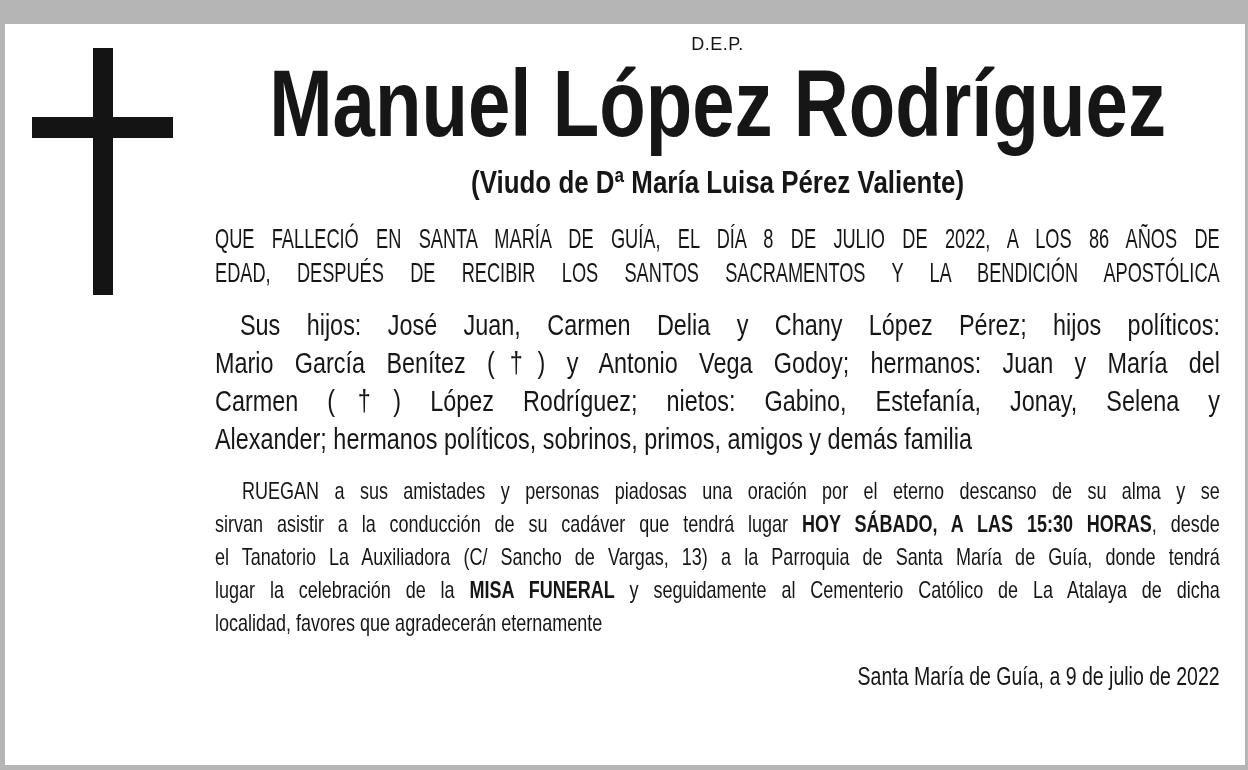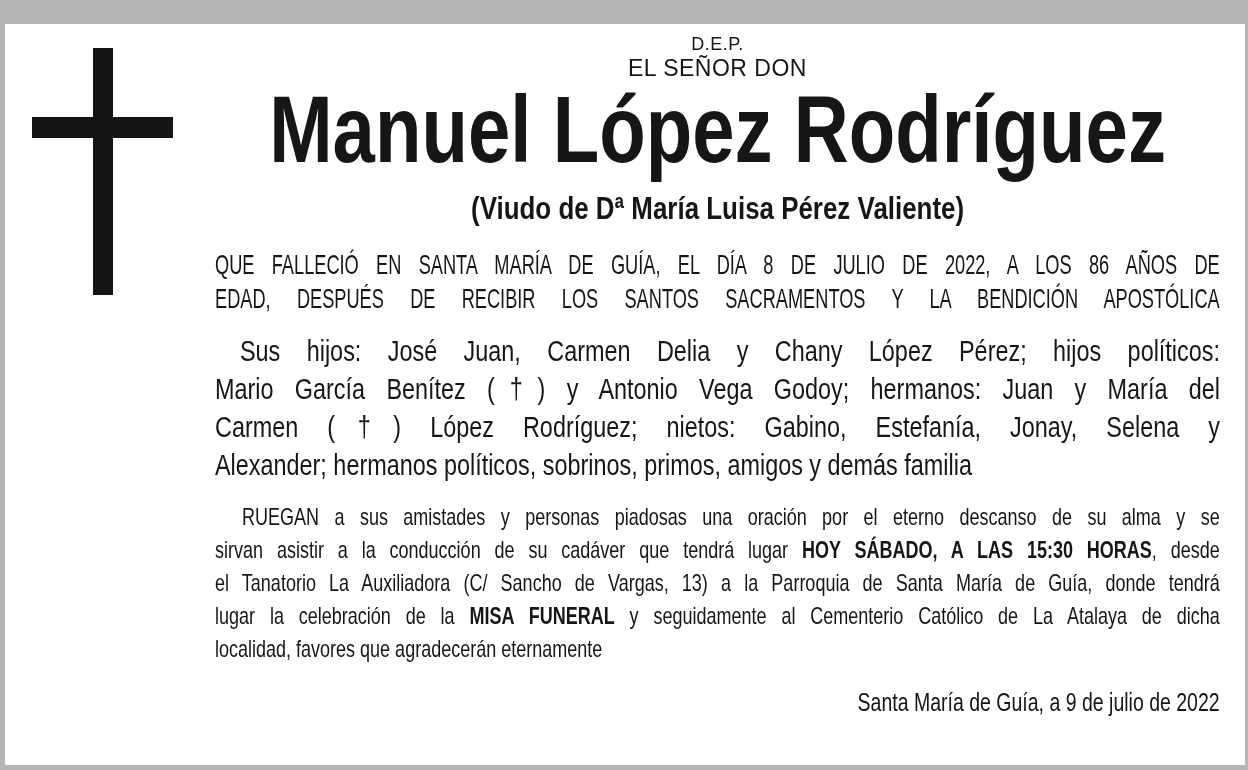--- a/index.html
+++ b/index.html
@@ -109,21 +109,20 @@
 
   <div class="cross">
     <div class="v"></div>
     <div class="h"></div>
   </div>
 
   <div class="column">
 
     <div class="dep centered">D.E.P.</div>
 
-    <div class="honorific centered">EL SEÑOR DON</div>
 
     <div class="title-name cx-center">Manuel López Rodríguez</div>
 
     <div class="subtitle cx-center">(Viudo de Dª María Luisa Pérez Valiente)</div>
 
     <div class="death cx-left">
         <div class="line"><span>QUE FALLECIÓ EN SANTA MARÍA DE GUÍA, EL DÍA 8 DE JULIO DE 2022, A LOS 86 AÑOS DE</span></div>
         <div class="line"><span>EDAD, DESPUÉS DE RECIBIR LOS SANTOS SACRAMENTOS Y LA BENDICIÓN APOSTÓLICA</span></div>
       </div>
 

